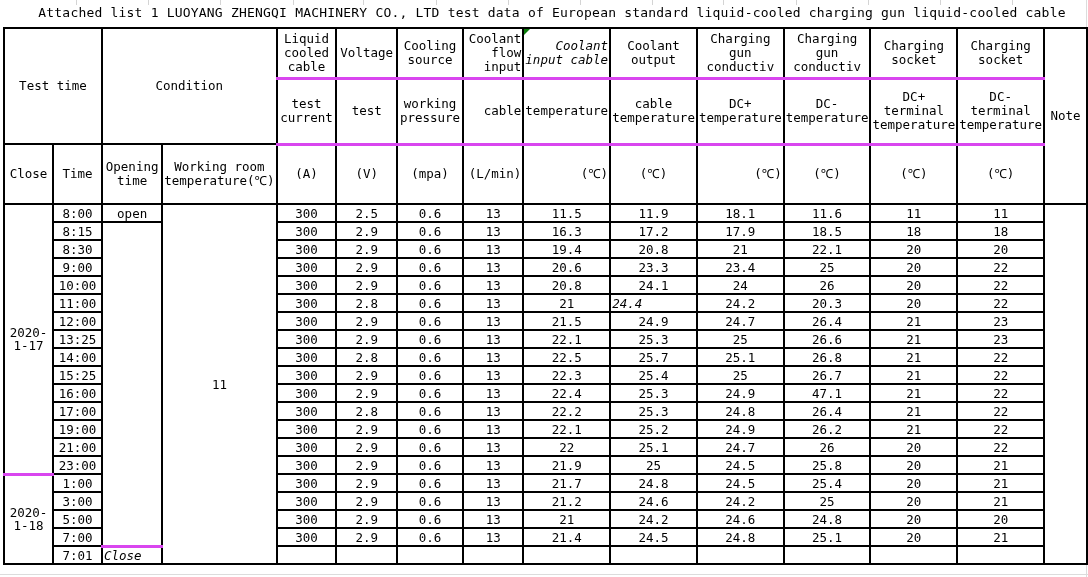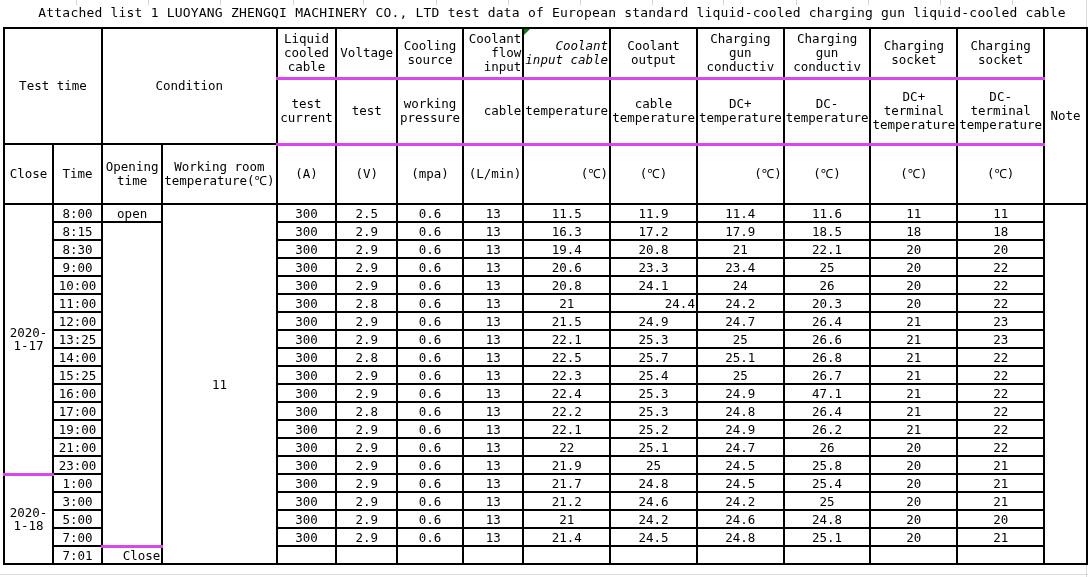--- a/index.html
+++ b/index.html
@@ -23,21 +23,21 @@
     overflow:hidden;overflow-wrap:break-word;word-wrap:break-word;
   }
   thead tr.hr1{height:50px;}
   thead tr.hr2{height:66px;}
   thead tr.hr3{height:60px;}
   tbody tr{height:18px;}
   tbody td{line-height:13px;}
   .gb{border-bottom:1px solid #d0d0d0;text-align:center;}
   .gt{border-top:3px solid #d946ef;}
   .hleft{text-align:right;}
-  .left{text-align:right;}
+  .left{text-align:left;font-style:italic;}
   .rel{position:relative;font-style:italic;}
   .comment-flag{
     position:absolute;top:0;left:0;width:0;height:0;
     border-top:6px solid #0b7d0b;border-right:6px solid transparent;
   }
 </style>
 </head>
 <body>
 
 <div class="screen">
@@ -129,21 +129,21 @@
           <td class="gb" rowspan="15">2020-1-17</td>
           <td>8:00</td>
           <td>open</td>
           <td rowspan="20">11</td>
           <td>300</td>
           <td>2.5</td>
           <td>0.6</td>
           <td>13</td>
           <td>11.5</td>
           <td>11.9</td>
-          <td>11.4</td>
+          <td>18.1</td>
           <td>11.6</td>
           <td>11</td>
           <td>11</td>
           <td rowspan="20"></td>
         </tr>
         <tr>
           <td>8:15</td>
           <td class="gb" rowspan="18"></td>
           <td>300</td>
           <td>2.9</td>

